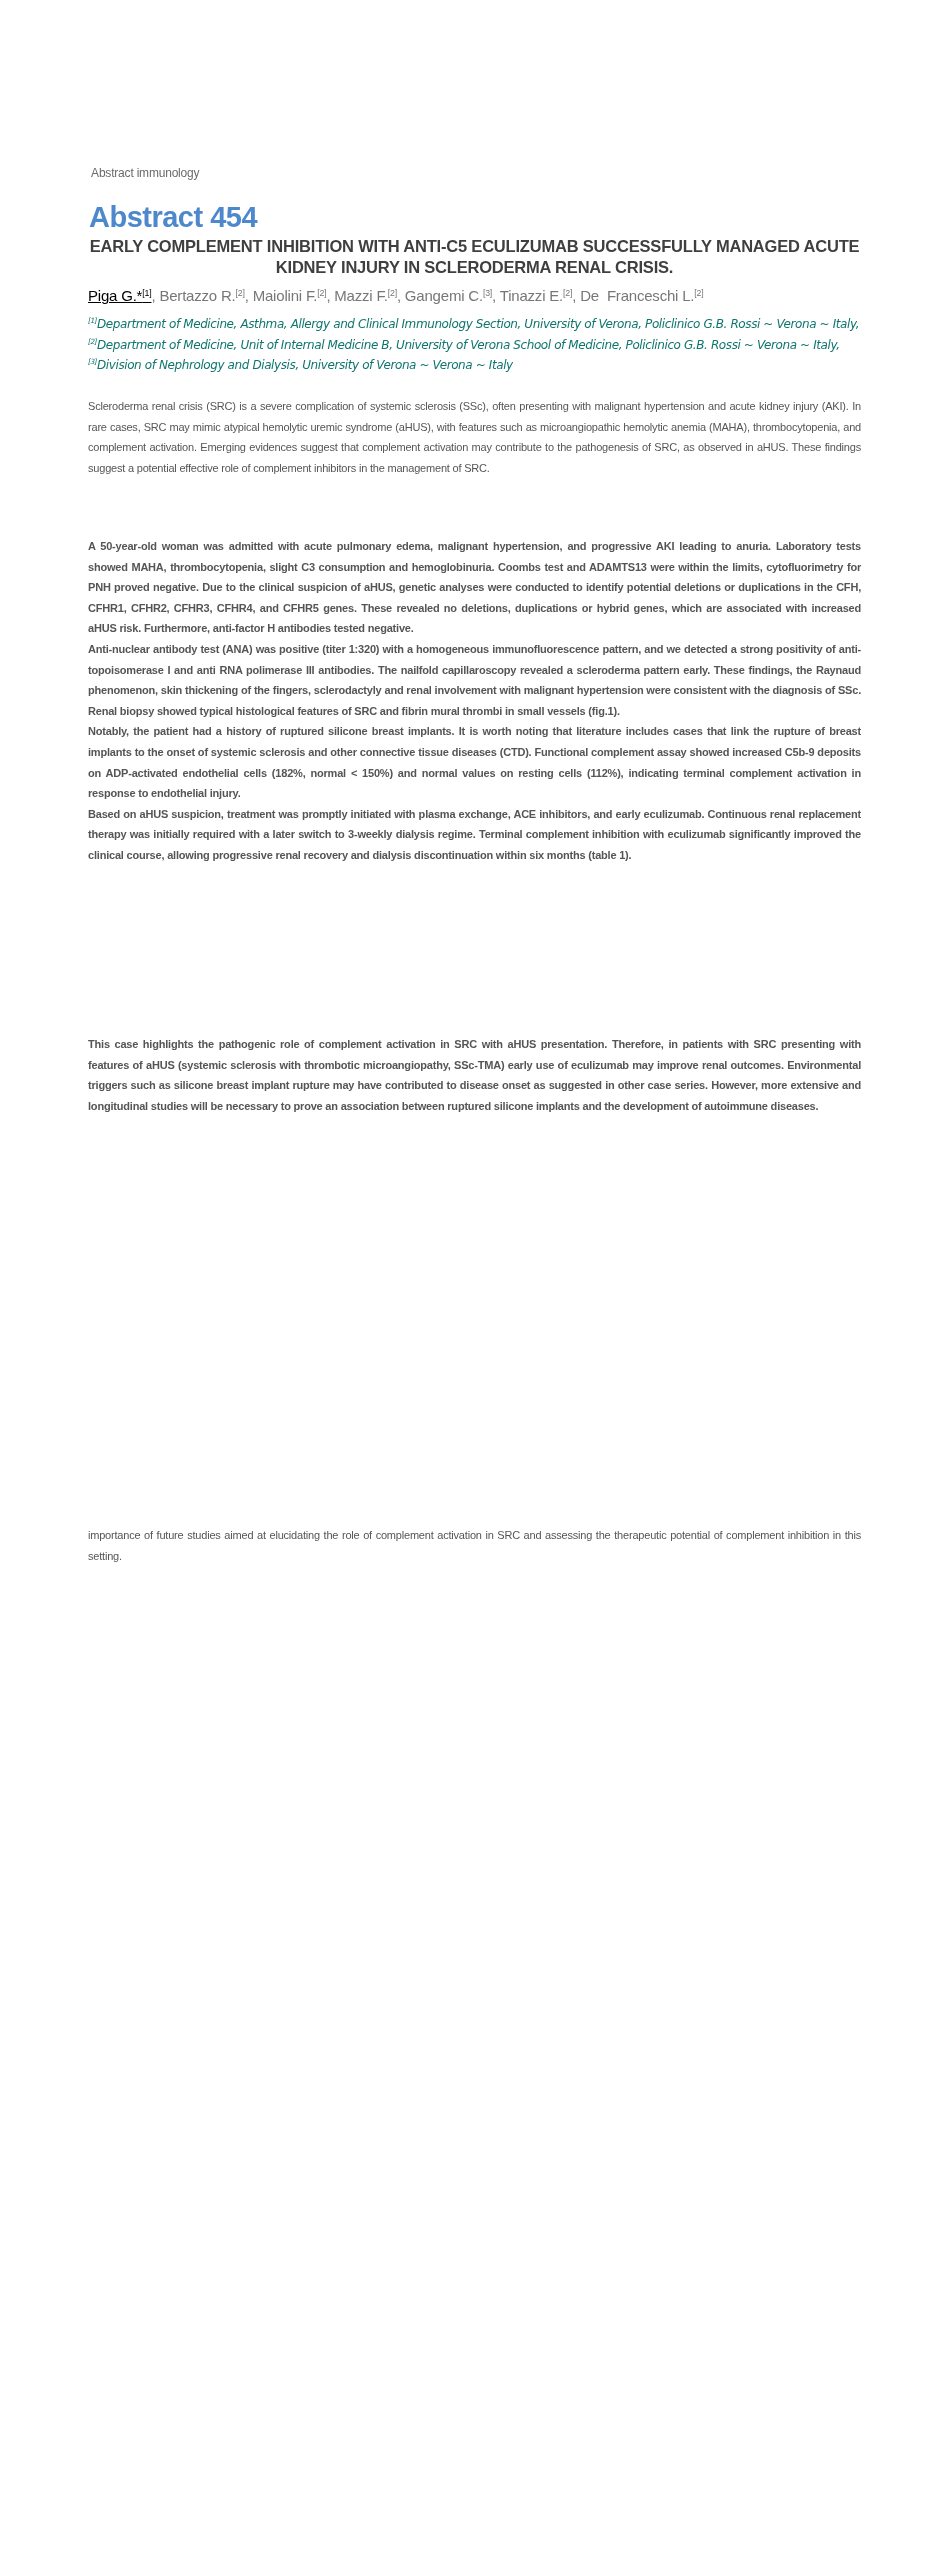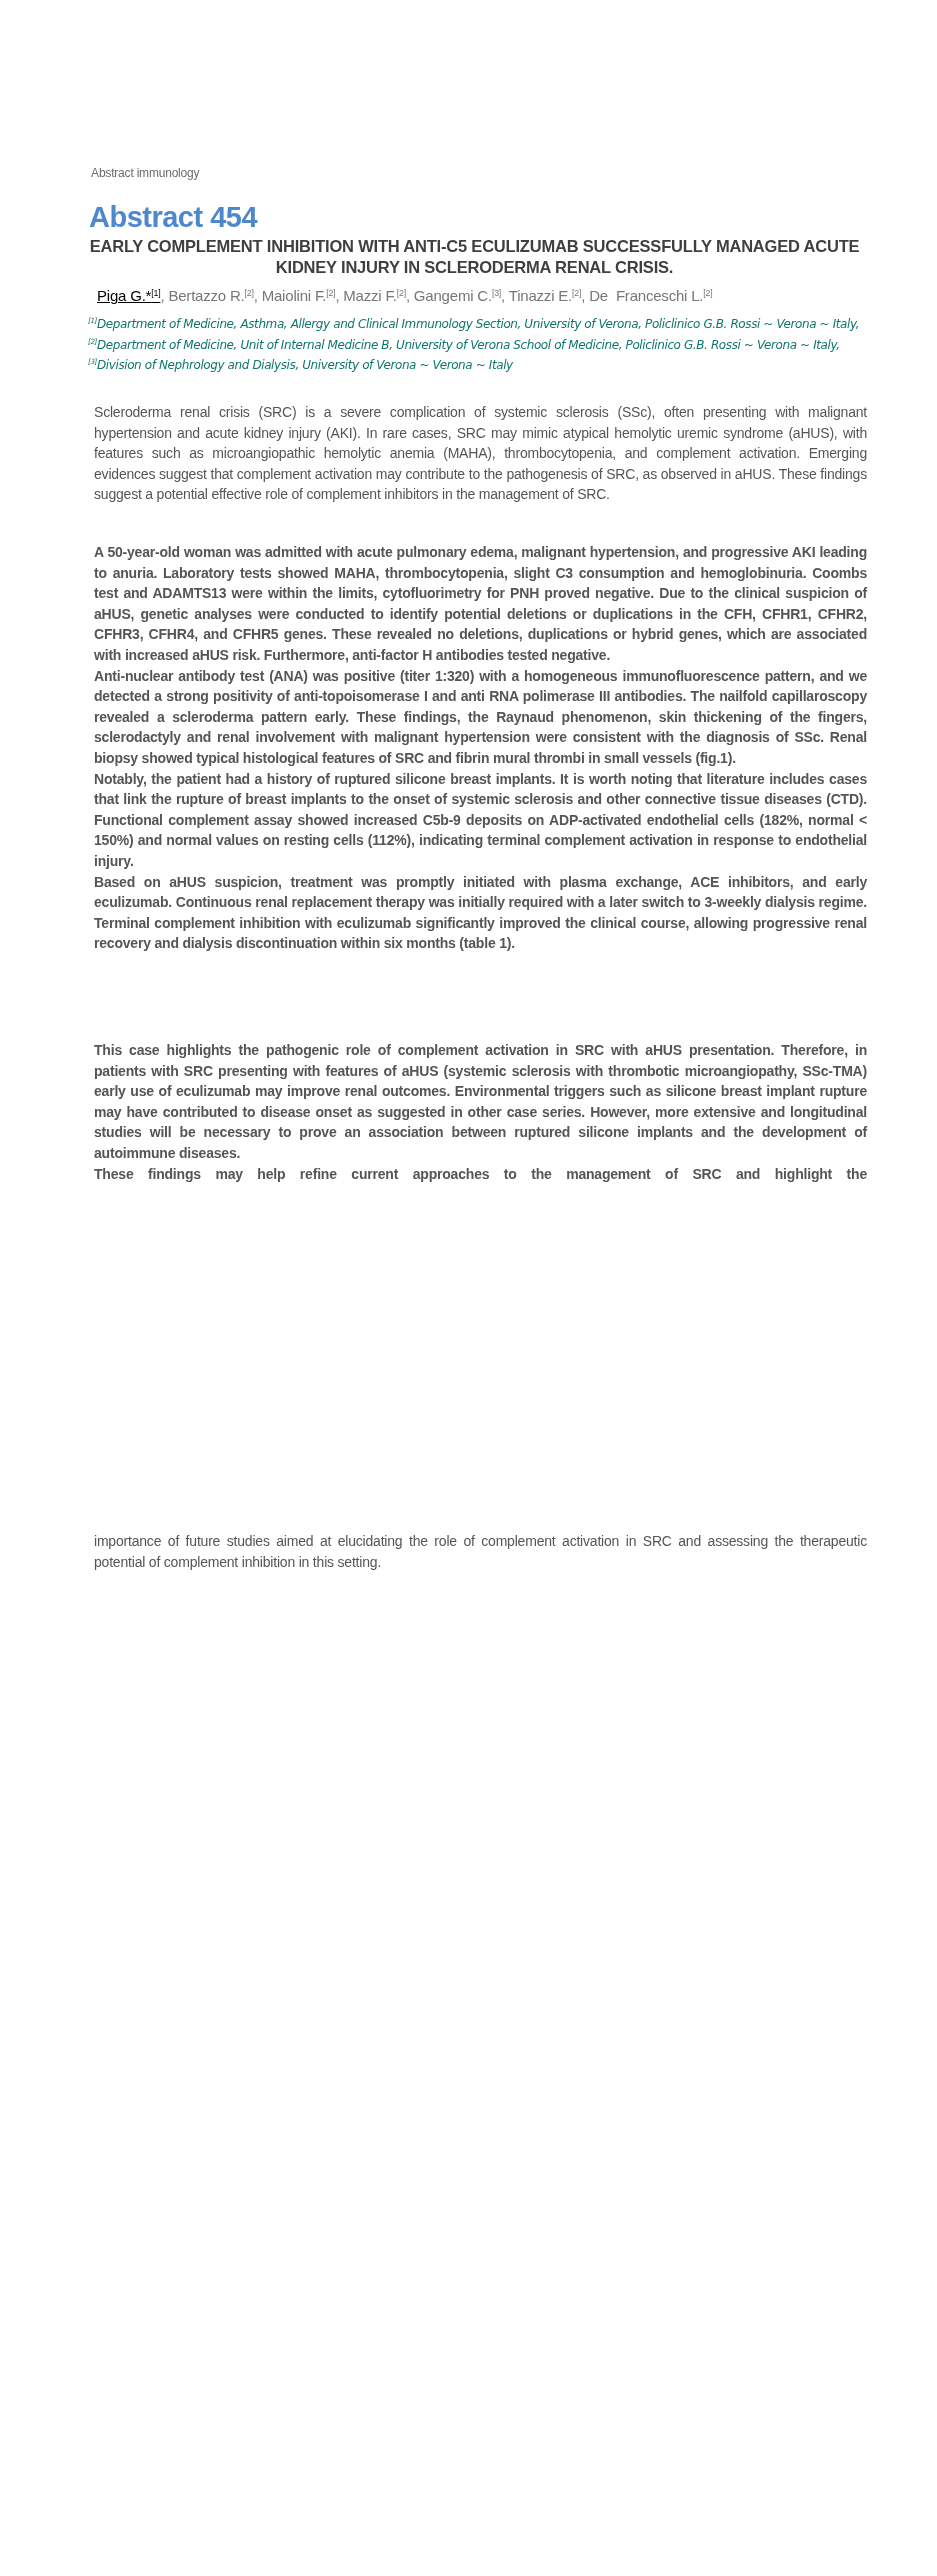--- a/index.html
+++ b/index.html
@@ -58,21 +58,20 @@
       left: 0;
       width: 773px;
       font-size: 15px;
       color: #777777;
       line-height: 20.6px;
       letter-spacing: -0.2px;
     }
     .authors .presenting {
       color: #000000;
       text-decoration: underline;
-      margin-left: 9px;
     }
     .authors sup {
       font-size: 8.8px;
       vertical-align: 5.2px;
       line-height: 0;
     }
     .affiliations {
       position: absolute;
       top: 314px;
       left: 0;
@@ -86,26 +85,26 @@
     }
     .affiliations sup {
       font-size: 7.2px;
       vertical-align: 5.2px;
       line-height: 0;
     }
     .body-text {
       position: absolute;
       left: 0;
       width: 773px;
-      font-size: 14px;
+      font-size: 11px;
       line-height: 20.6px;
       color: #555555;
       text-align: justify;
       letter-spacing: -0.2px;
-      margin: 6px;
+      margin: 0;
     }
     .p1 { top: 396px; }
     .p2 { top: 536px; }
     .p3 { top: 1034px; }
     .p4 { top: 1525px; }
     .body-text .line-para {
       display: block;
       font-weight: bold;
     }
   </style>
@@ -132,19 +131,18 @@
 
   <div class="body-text p2">
     <span class="line-para">A 50-year-old woman was admitted with acute pulmonary edema, malignant hypertension, and progressive AKI leading to anuria. Laboratory tests showed MAHA, thrombocytopenia, slight C3 consumption and hemoglobinuria. Coombs test and ADAMTS13 were within the limits, cytofluorimetry for PNH proved negative. Due to the clinical suspicion of aHUS, genetic analyses were conducted to identify potential deletions or duplications in the CFH, CFHR1, CFHR2, CFHR3, CFHR4, and CFHR5 genes. These revealed no deletions, duplications or hybrid genes, which are associated with increased aHUS risk. Furthermore, anti-factor H antibodies tested negative.</span>
     <span class="line-para">Anti-nuclear antibody test (ANA) was positive (titer 1:320) with a homogeneous immunofluorescence pattern, and we detected a strong positivity of anti-topoisomerase I and anti RNA polimerase III antibodies. The nailfold capillaroscopy revealed a scleroderma pattern early. These findings, the Raynaud phenomenon, skin thickening of the fingers, sclerodactyly and renal involvement with malignant hypertension were consistent with the diagnosis of SSc. Renal biopsy showed typical histological features of SRC and fibrin mural thrombi in small vessels (fig.1).</span>
     <span class="line-para">Notably, the patient had a history of ruptured silicone breast implants. It is worth noting that literature includes cases that link the rupture of breast implants to the onset of systemic sclerosis and other connective tissue diseases (CTD). Functional complement assay showed increased C5b-9 deposits on ADP-activated endothelial cells (182%, normal &lt; 150%) and normal values on resting cells (112%), indicating terminal complement activation in response to endothelial injury.</span>
     <span class="line-para">Based on aHUS suspicion, treatment was promptly initiated with plasma exchange, ACE inhibitors, and early eculizumab. Continuous renal replacement therapy was initially required with a later switch to 3-weekly dialysis regime. Terminal complement inhibition with eculizumab significantly improved the clinical course, allowing progressive renal recovery and dialysis discontinuation within six months (table 1).</span>
   </div>
 
   <div class="body-text p3">
     <span class="line-para">This case highlights the pathogenic role of complement activation in SRC with aHUS presentation. Therefore, in patients with SRC presenting with features of aHUS (systemic sclerosis with thrombotic microangiopathy, SSc-TMA) early use of eculizumab may improve renal outcomes. Environmental triggers such as silicone breast implant rupture may have contributed to disease onset as suggested in other case series. However, more extensive and longitudinal studies will be necessary to prove an association between ruptured silicone implants and the development of autoimmune diseases.</span>
-    <span class="line-para" style="text-align-last: justify;">These findings may help refine current approaches to the management of SRC and highlight the</span>
   </div>
 
   <p class="body-text p4">importance of future studies aimed at elucidating the role of complement activation in SRC and assessing the therapeutic potential of complement inhibition in this setting.</p>
 
 </div>
 
 
 </body></html>

